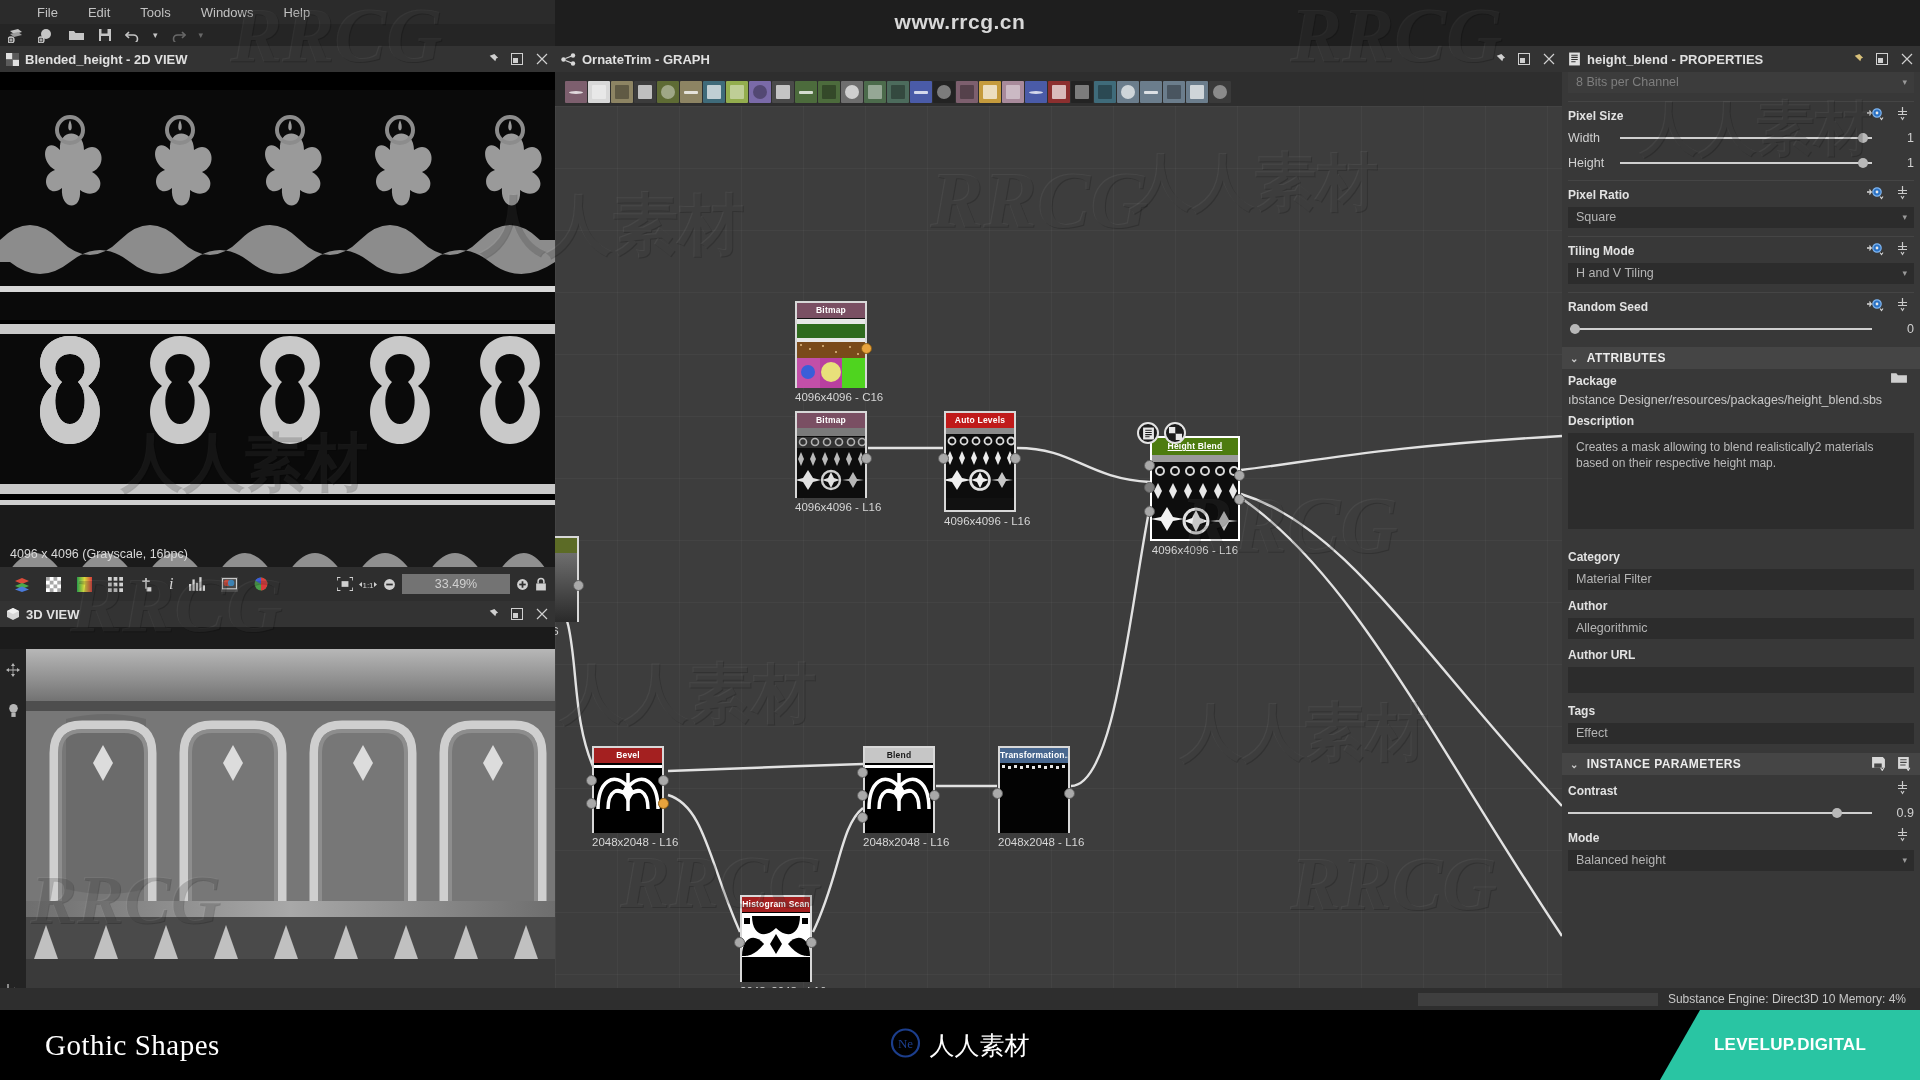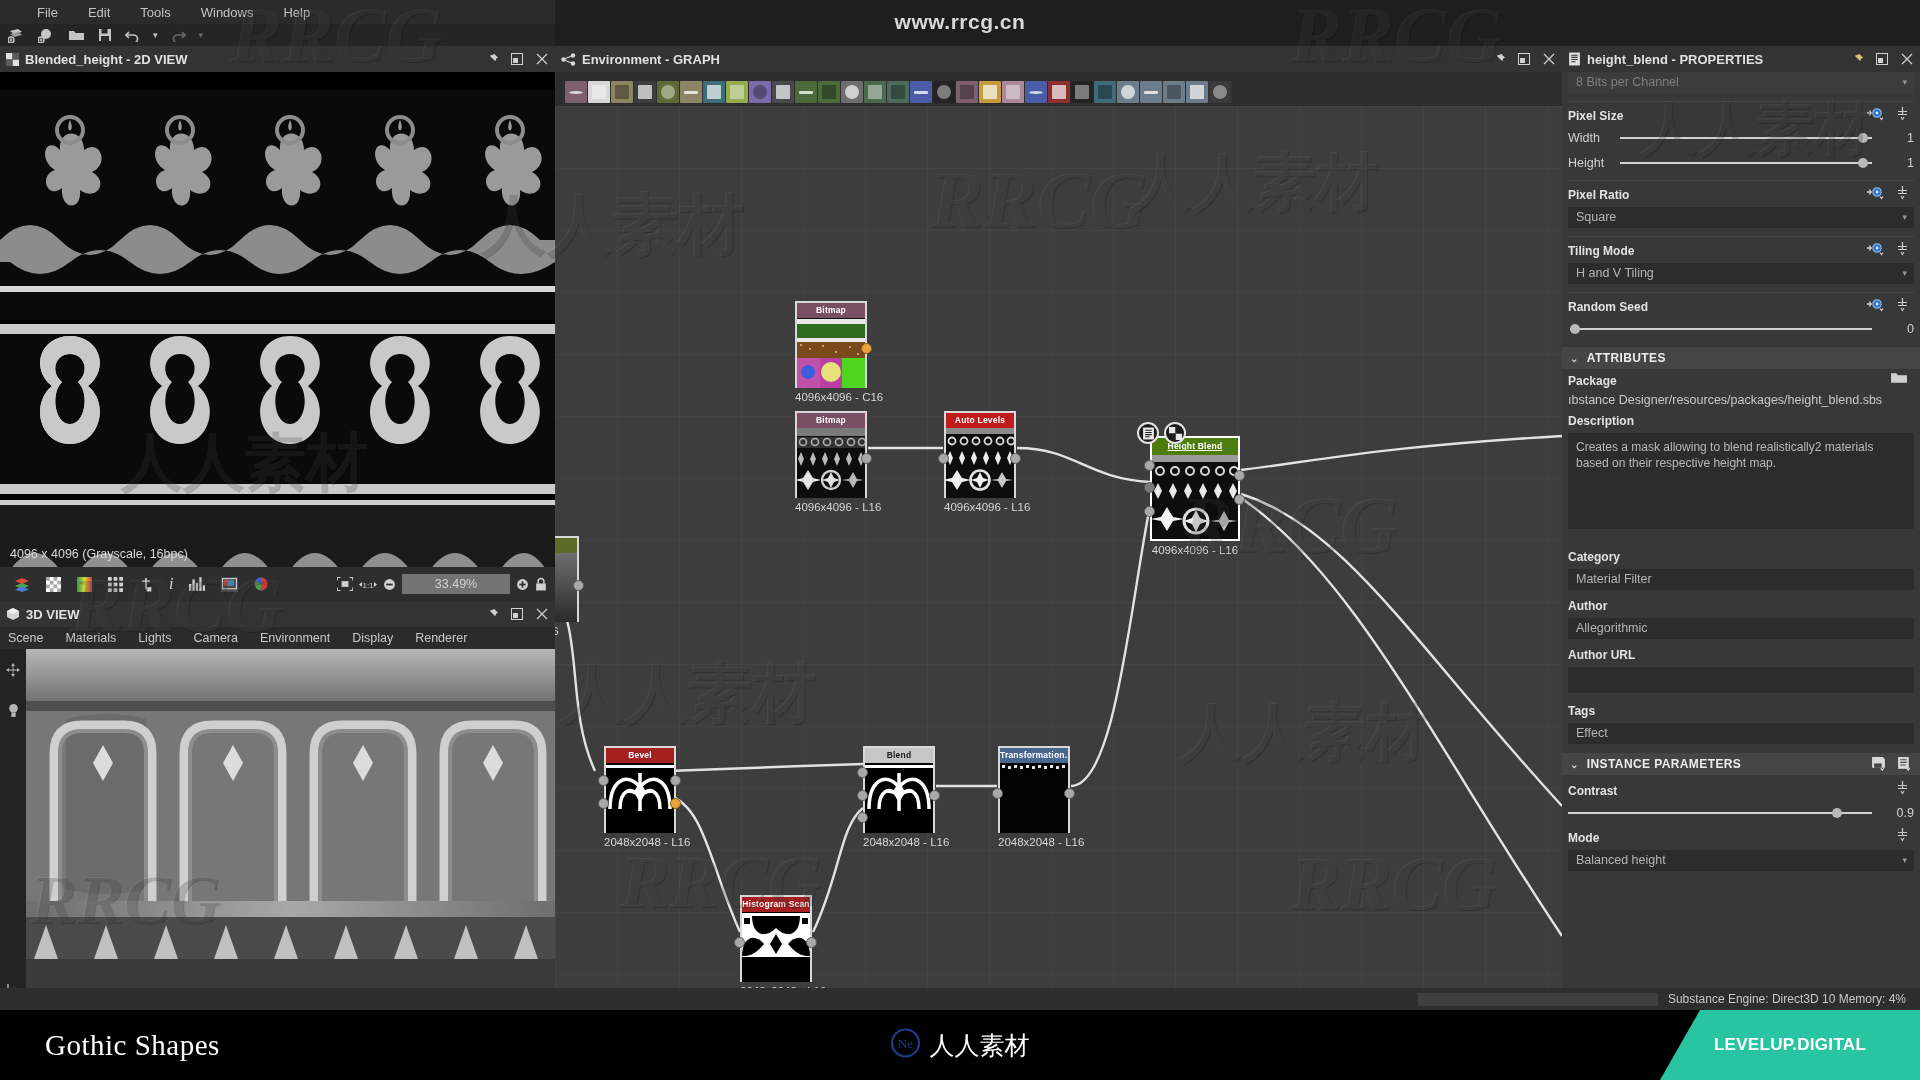--- a/index.html
+++ b/index.html
@@ -442,29 +442,20 @@
       </div>
       <div>
         <svg width="12" height="12" viewBox="0 0 12 12">
             <path d="M1 1l10 10M11 1L1 11" stroke="#d0d0d0" stroke-width="1.2"></path>
           </svg>
       </div>
     </div>
   </div>
 
   <div id="p3d">
-    <div id="p3dmenu">
-      <span>Scene</span>
-      <span>Materials</span>
-      <span>Lights</span>
-      <span>Camera</span>
-      <span>Environment</span>
-      <span>Display</span>
-      <span>Renderer</span>
-    </div>
     <div id="p3dleft">
       <span class="ico">
         <svg width="14" height="14" viewBox="0 0 14 14">
             <path d="M7 0l2 3H5zM7 14l2-3H5zM0 7l3-2v4zM14 7l-3-2v4zM6.6 3h.8v8h-.8zM3 6.6h8v.8H3z" fill="#b5b5b5"></path>
           </svg>
       </span>
       <span class="ico">
         <svg width="13" height="15" viewBox="0 0 12 14">
             <circle cx="6" cy="5" r="4" fill="#b5b5b5"></circle>
             <rect x="4" y="9" width="4" height="4" fill="#b5b5b5"></rect>
@@ -537,21 +528,21 @@
 
   <div class="ptitle" style="left:555px;top:46px;width:1007px;">
     <span class="ico">
       <svg width="15" height="13" viewBox="0 0 15 13">
           <circle cx="2.5" cy="6.5" r="2.2" fill="#d8d8d8"></circle>
           <circle cx="12" cy="2.5" r="2.2" fill="#d8d8d8"></circle>
           <circle cx="12" cy="10.5" r="2.2" fill="#d8d8d8"></circle>
           <path d="M4.4 5.5l5.7 -2.2M4.4 7.5l5.7 2.2" stroke="#d8d8d8" stroke-width="1.2"></path>
         </svg>
     </span>
-    <span class="tname">Environment - GRAPH</span>
+    <span class="tname">OrnateTrim - GRAPH</span>
     <div class="pbtns">
       <div>
         <svg width="13" height="13" viewBox="0 0 14 14">
             <path d="M9 1l4 4-2 1-1 3-3-3-5 5 5-5-3-3 3-1z" fill="#d0d0d0"></path>
           </svg>
       </div>
       <div>
         <svg width="12" height="12" viewBox="0 0 12 12">
             <rect x="0.5" y="0.5" width="11" height="11" fill="none" stroke="#d0d0d0"></rect>
             <rect x="2" y="5" width="5" height="5" fill="#d0d0d0"></rect>
@@ -878,21 +869,21 @@
                 <path d="M56 44 l4 7 7 1 -7 1 -4 7 -4 -7 -7 -1 7 -1z" opacity=".8"></path>
               </g>
             </svg>
           </div>
         </div>
         <div class="nlabel">4096x4096 - L16</div>
         <div class="port" style="left:66px;top:42px;"></div>
       </div>
 
       <div class="node" style="left:389px;top:305px;">
-        <div class="nbox" style="width:72px;height:87px;">
+        <div class="nbox" style="width:72px;height:101px;">
           <div class="nhdr" style="background:#c01a1a;">Auto Levels</div>
           <div class="nthumb" style="height:70px;">
             <svg width="68" height="70" viewBox="0 0 68 70" preserveAspectRatio="none">
               <rect width="68" height="70" fill="#0d0d0d"></rect>
               <rect y="0" width="68" height="6" fill="#8a8a8a"></rect>
               <g>
                 <g>
                     <circle cx="6" cy="13" r="3.5" fill="none" stroke="#dcdcdc" stroke-width="1.8"></circle>
                     <circle cx="18" cy="13" r="3.5" fill="none" stroke="#dcdcdc" stroke-width="1.8"></circle>
                     <circle cx="30" cy="13" r="3.5" fill="none" stroke="#dcdcdc" stroke-width="1.8"></circle>
@@ -972,21 +963,21 @@
               <rect y="6" width="6" height="6" fill="#1c1c1c"></rect>
             </svg>
         </div>
         <div class="port" style="left:-6px;top:24px;"></div>
         <div class="port" style="left:-6px;top:46px;background:#7c7c7c;"></div>
         <div class="port" style="left:-6px;top:70px;"></div>
         <div class="port" style="left:84px;top:34px;"></div>
         <div class="port" style="left:84px;top:58px;"></div>
       </div>
 
-      <div class="node" style="left:49px;top:640px;">
+      <div class="node" style="left:37px;top:640px;">
         <div class="nbox" style="width:72px;height:87px;">
           <div class="nhdr" style="background:#a42020;">Bevel</div>
           <div class="nthumb" style="height:70px;">
             <svg width="68" height="70" viewBox="0 0 68 70" preserveAspectRatio="none">
               <rect width="68" height="70" fill="#000"></rect>
               <rect y="2" width="68" height="3" fill="#fff"></rect>
               <g fill="#ffffff">
                 <path d="M0 6h68v42H0z" opacity="0"></path>
                 <g stroke="#fff" stroke-width="3.5" fill="none">
                   <path d="M4 46 C4 18 20 8 34 24 C48 8 64 18 64 46"></path>

